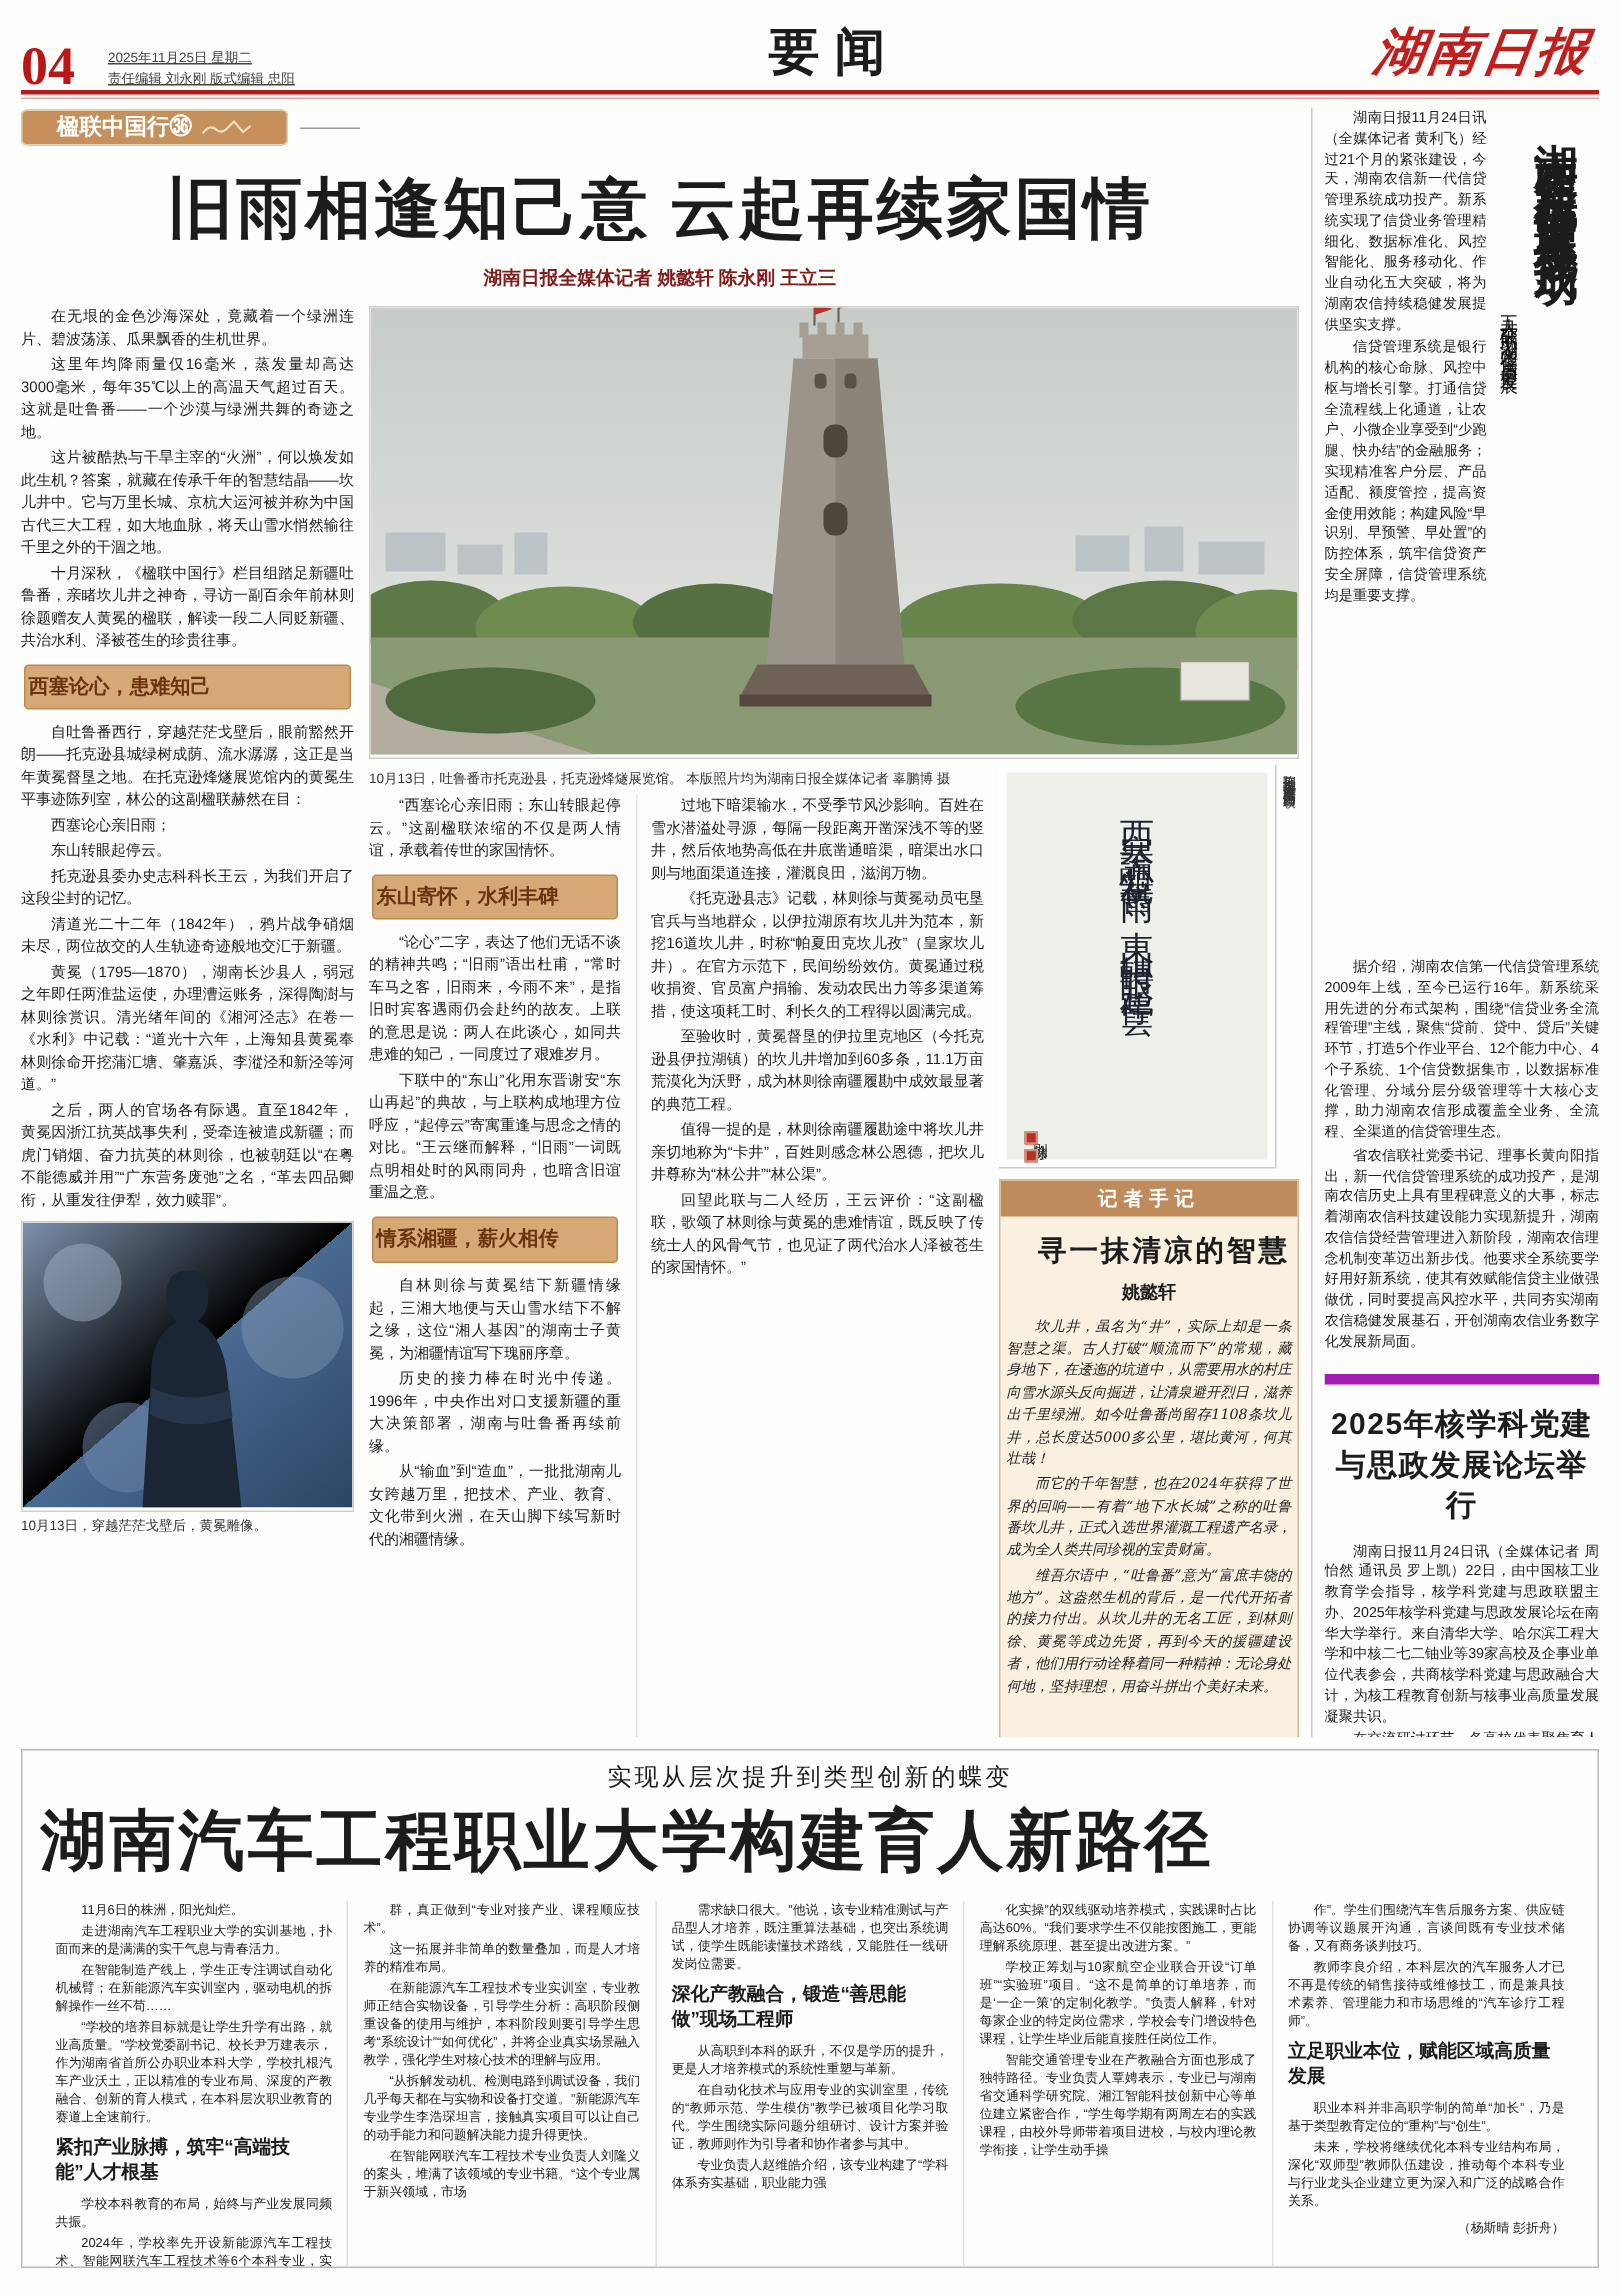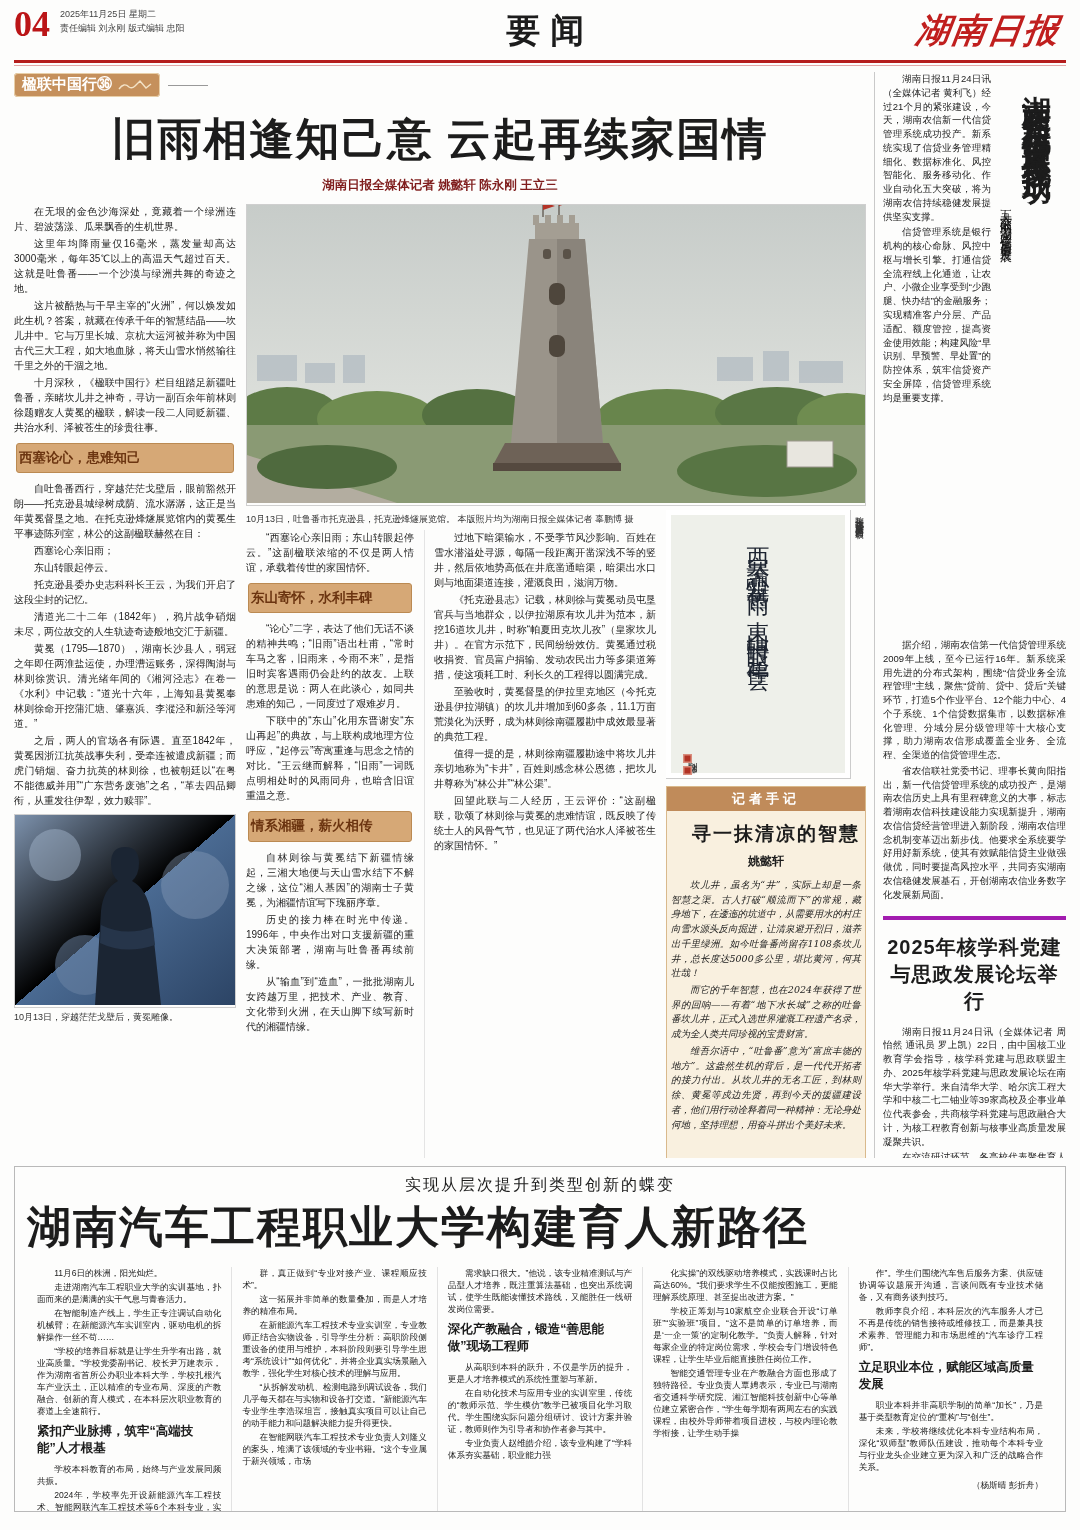--- a/index.html
+++ b/index.html
@@ -1,34 +1,34 @@
 <!DOCTYPE html>
 <html><head>
 <meta charset="utf-8">
 <style>
   html,body{margin:0;padding:0;background:#e8e8e6;}
   .page{width:1080px;height:1530px;box-sizing:border-box;background:#fdfdfc;padding:8px 14px 10px;
         font-family:"Liberation Sans",sans-serif;color:#1c1c1c;position:relative;overflow:hidden;}
   p{margin:0 0 2px;text-indent:2em;text-align:justify;}
   
-  .hdr{display:flex;align-items:flex-start;height:52px;}
+  .hdr{display:flex;align-items:flex-end;height:52px;gap:12px;}
   .pageno{font-family:"Liberation Serif",serif;font-size:36px;font-weight:700;color:#bb1517;line-height:.9;}
-  .dateblk{margin-left:10px;font-size:9px;color:#444;line-height:1.5;padding-bottom:16px;}
+  .dateblk{margin-left:10px;font-size:9px;color:#444;line-height:1.5;padding-bottom:1px;text-decoration:underline;}
   .secname{flex:1;text-align:center;font-size:34px;font-weight:700;letter-spacing:10px;padding-bottom:2px;}
   .masthead{font-family:"Liberation Serif",serif;font-style:italic;font-weight:700;font-size:34px;color:#c01f1e;
             transform:skewX(-8deg);letter-spacing:2px;padding:0 6px 2px 0;}
   .rule-red{border-top:3px solid #b51d1d;border-bottom:1px solid #e3a7a7;height:2px;margin-bottom:6px;}
   
   .content{display:flex;height:1086px;overflow:hidden;}
   .main{width:852px;}
   .vr{border-left:1px solid #c9c9c9;margin:0 8px;}
   .sidebar{flex:1;overflow:hidden;}
   
   .badge-row{display:flex;align-items:center;height:26px;}
-  .badge{background:#c5905c;color:#fff;font-size:15px;font-weight:700;padding:2px 8px 3px;border-radius:4px;
+  .badge{background:#c5905c;color:#fff;font-size:15px;font-weight:700;padding:2px 24px 3px;border-radius:4px;
          box-shadow:inset 0 0 0 1px #e8cfa9;display:inline-flex;align-items:center;gap:6px;}
   .badge svg{display:block;}
   .badge-line{flex:0 0 40px;border-top:1px solid #999;margin-left:8px;}
   h1.mainhead{font-family:"Liberation Serif",serif;font-size:44px;font-weight:700;text-align:center;
               margin:12px 0 8px;letter-spacing:2px;}
   .byline{text-align:center;font-size:12.5px;color:#7f1d1d;margin-bottom:10px;font-weight:bold;}
   
   .story{display:flex;gap:10px;height:974px;overflow:hidden;}
   .col1{width:222px;font-size:10px;line-height:1.5;overflow:hidden;}
   .main-right{width:620px;}
@@ -61,21 +61,21 @@
   .notebook h3{font-family:"Liberation Serif",serif;font-size:19px;text-align:center;margin:10px 0 6px;letter-spacing:2px;padding-left:20px;}
   .nb-author{text-align:center;font-size:12px;font-weight:700;margin-bottom:8px;}
   .nb-body{padding:0 4px;font-family:"DejaVu Serif",serif;font-style:italic;font-size:9.5px;line-height:1.55;color:#222;}
   
   .sb-flex{display:flex;height:560px;overflow:hidden;}
   .sb-body1{width:108px;font-size:9.5px;line-height:1.45;overflow:hidden;}
   .vtext{writing-mode:vertical-rl;}
   .sb-sub{font-size:12px;letter-spacing:3px;color:#111;margin:128px 4px 0 6px;}
   .sb-head{font-family:"Liberation Serif",serif;font-size:29px;font-weight:700;letter-spacing:5px;line-height:1.1;margin-left:2px;}
   .sb-body2{font-size:9.5px;line-height:1.45;margin-top:6px;}
-  .sb-art2{margin-top:14px;border-top:4px solid #a21caf;padding-top:10px;}
+  .sb-art2{margin-top:14px;border-top:7px solid #a21caf;padding-top:10px;}
   .sb-art2 h2{font-size:20px;text-align:center;line-height:1.35;margin:4px 0 10px;letter-spacing:1px;}
   .sb-art2 .paras{font-size:9.5px;line-height:1.45;}
   
   .bottom-box{margin-top:8px;border:1px solid #b9b9b9;height:346px;box-sizing:border-box;padding:8px 12px;overflow:hidden;}
   .kicker{text-align:center;font-size:16px;letter-spacing:2px;margin-bottom:2px;}
   .bhead{font-size:44px;font-weight:700;text-align:left;margin:0 0 10px;letter-spacing:2px;}
   .bcols{display:flex;height:252px;overflow:hidden;}
   .bcol{flex:1;font-size:8.6px;line-height:1.4;overflow:hidden;padding:0 10px;}
   .bcol + .bcol{border-left:1px solid #e2e2e2;}
   .bcol h4{font-size:12.5px;margin:6px 0;line-height:1.35;text-indent:0;}

